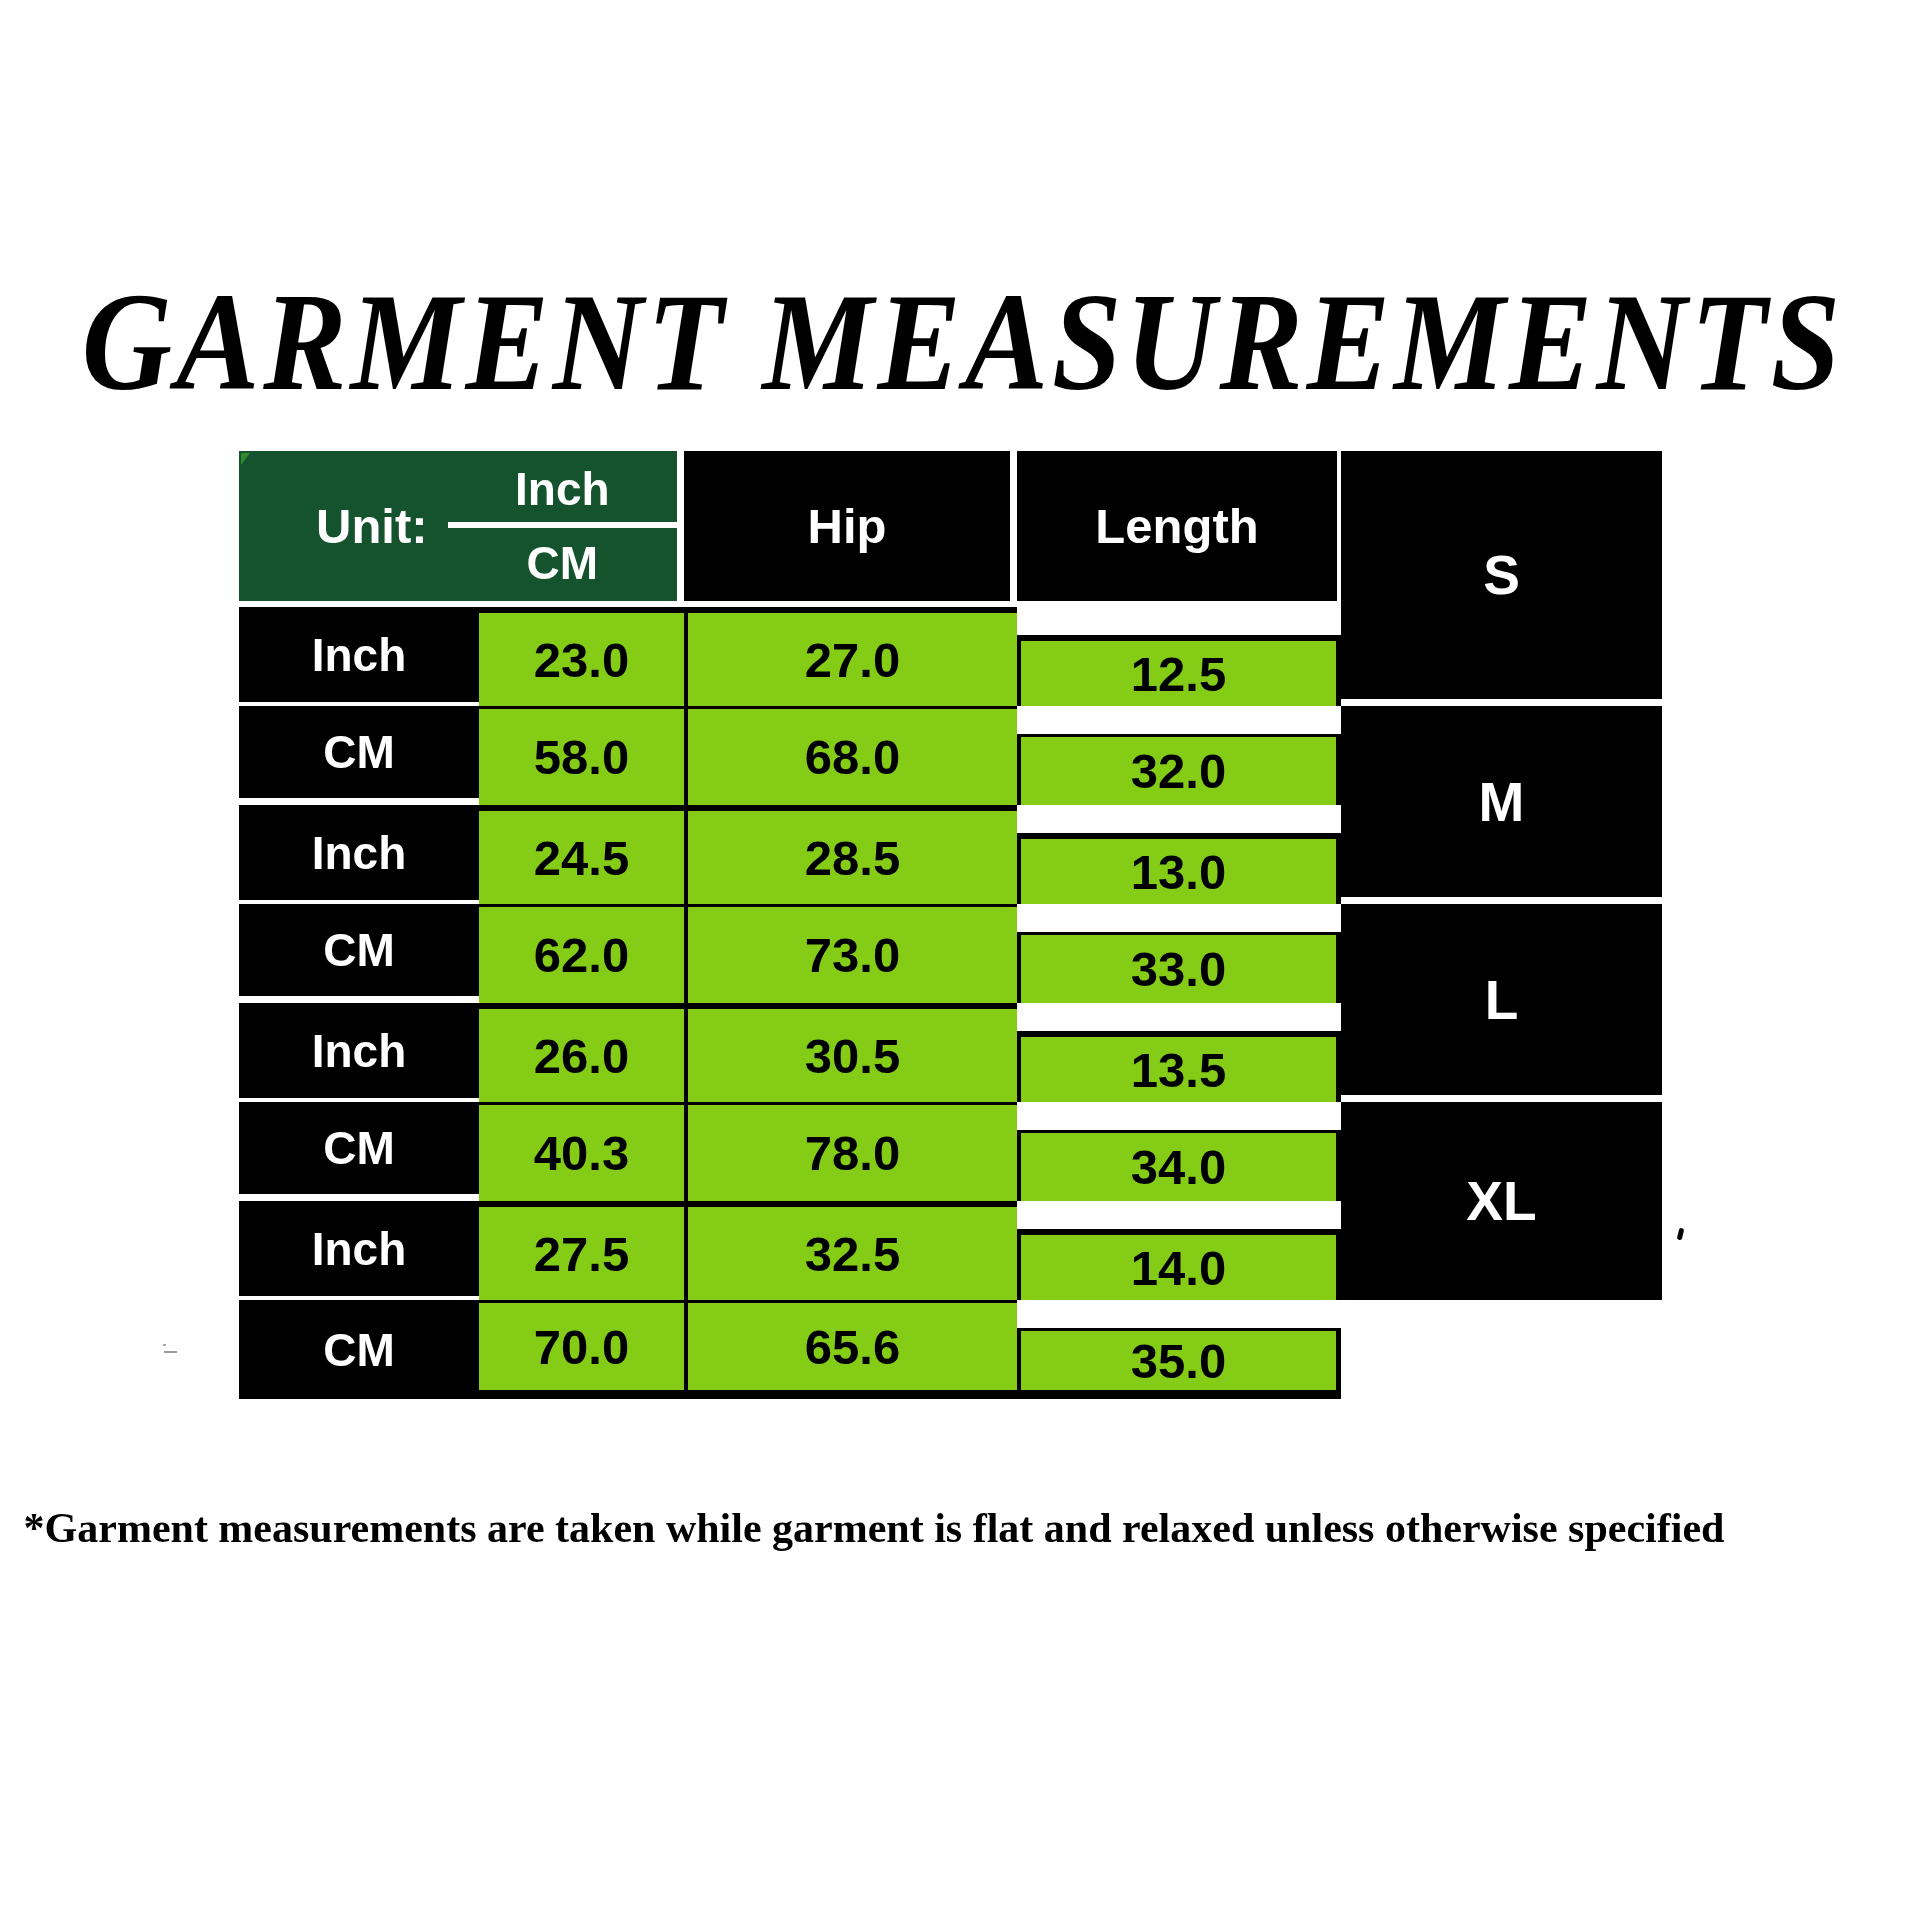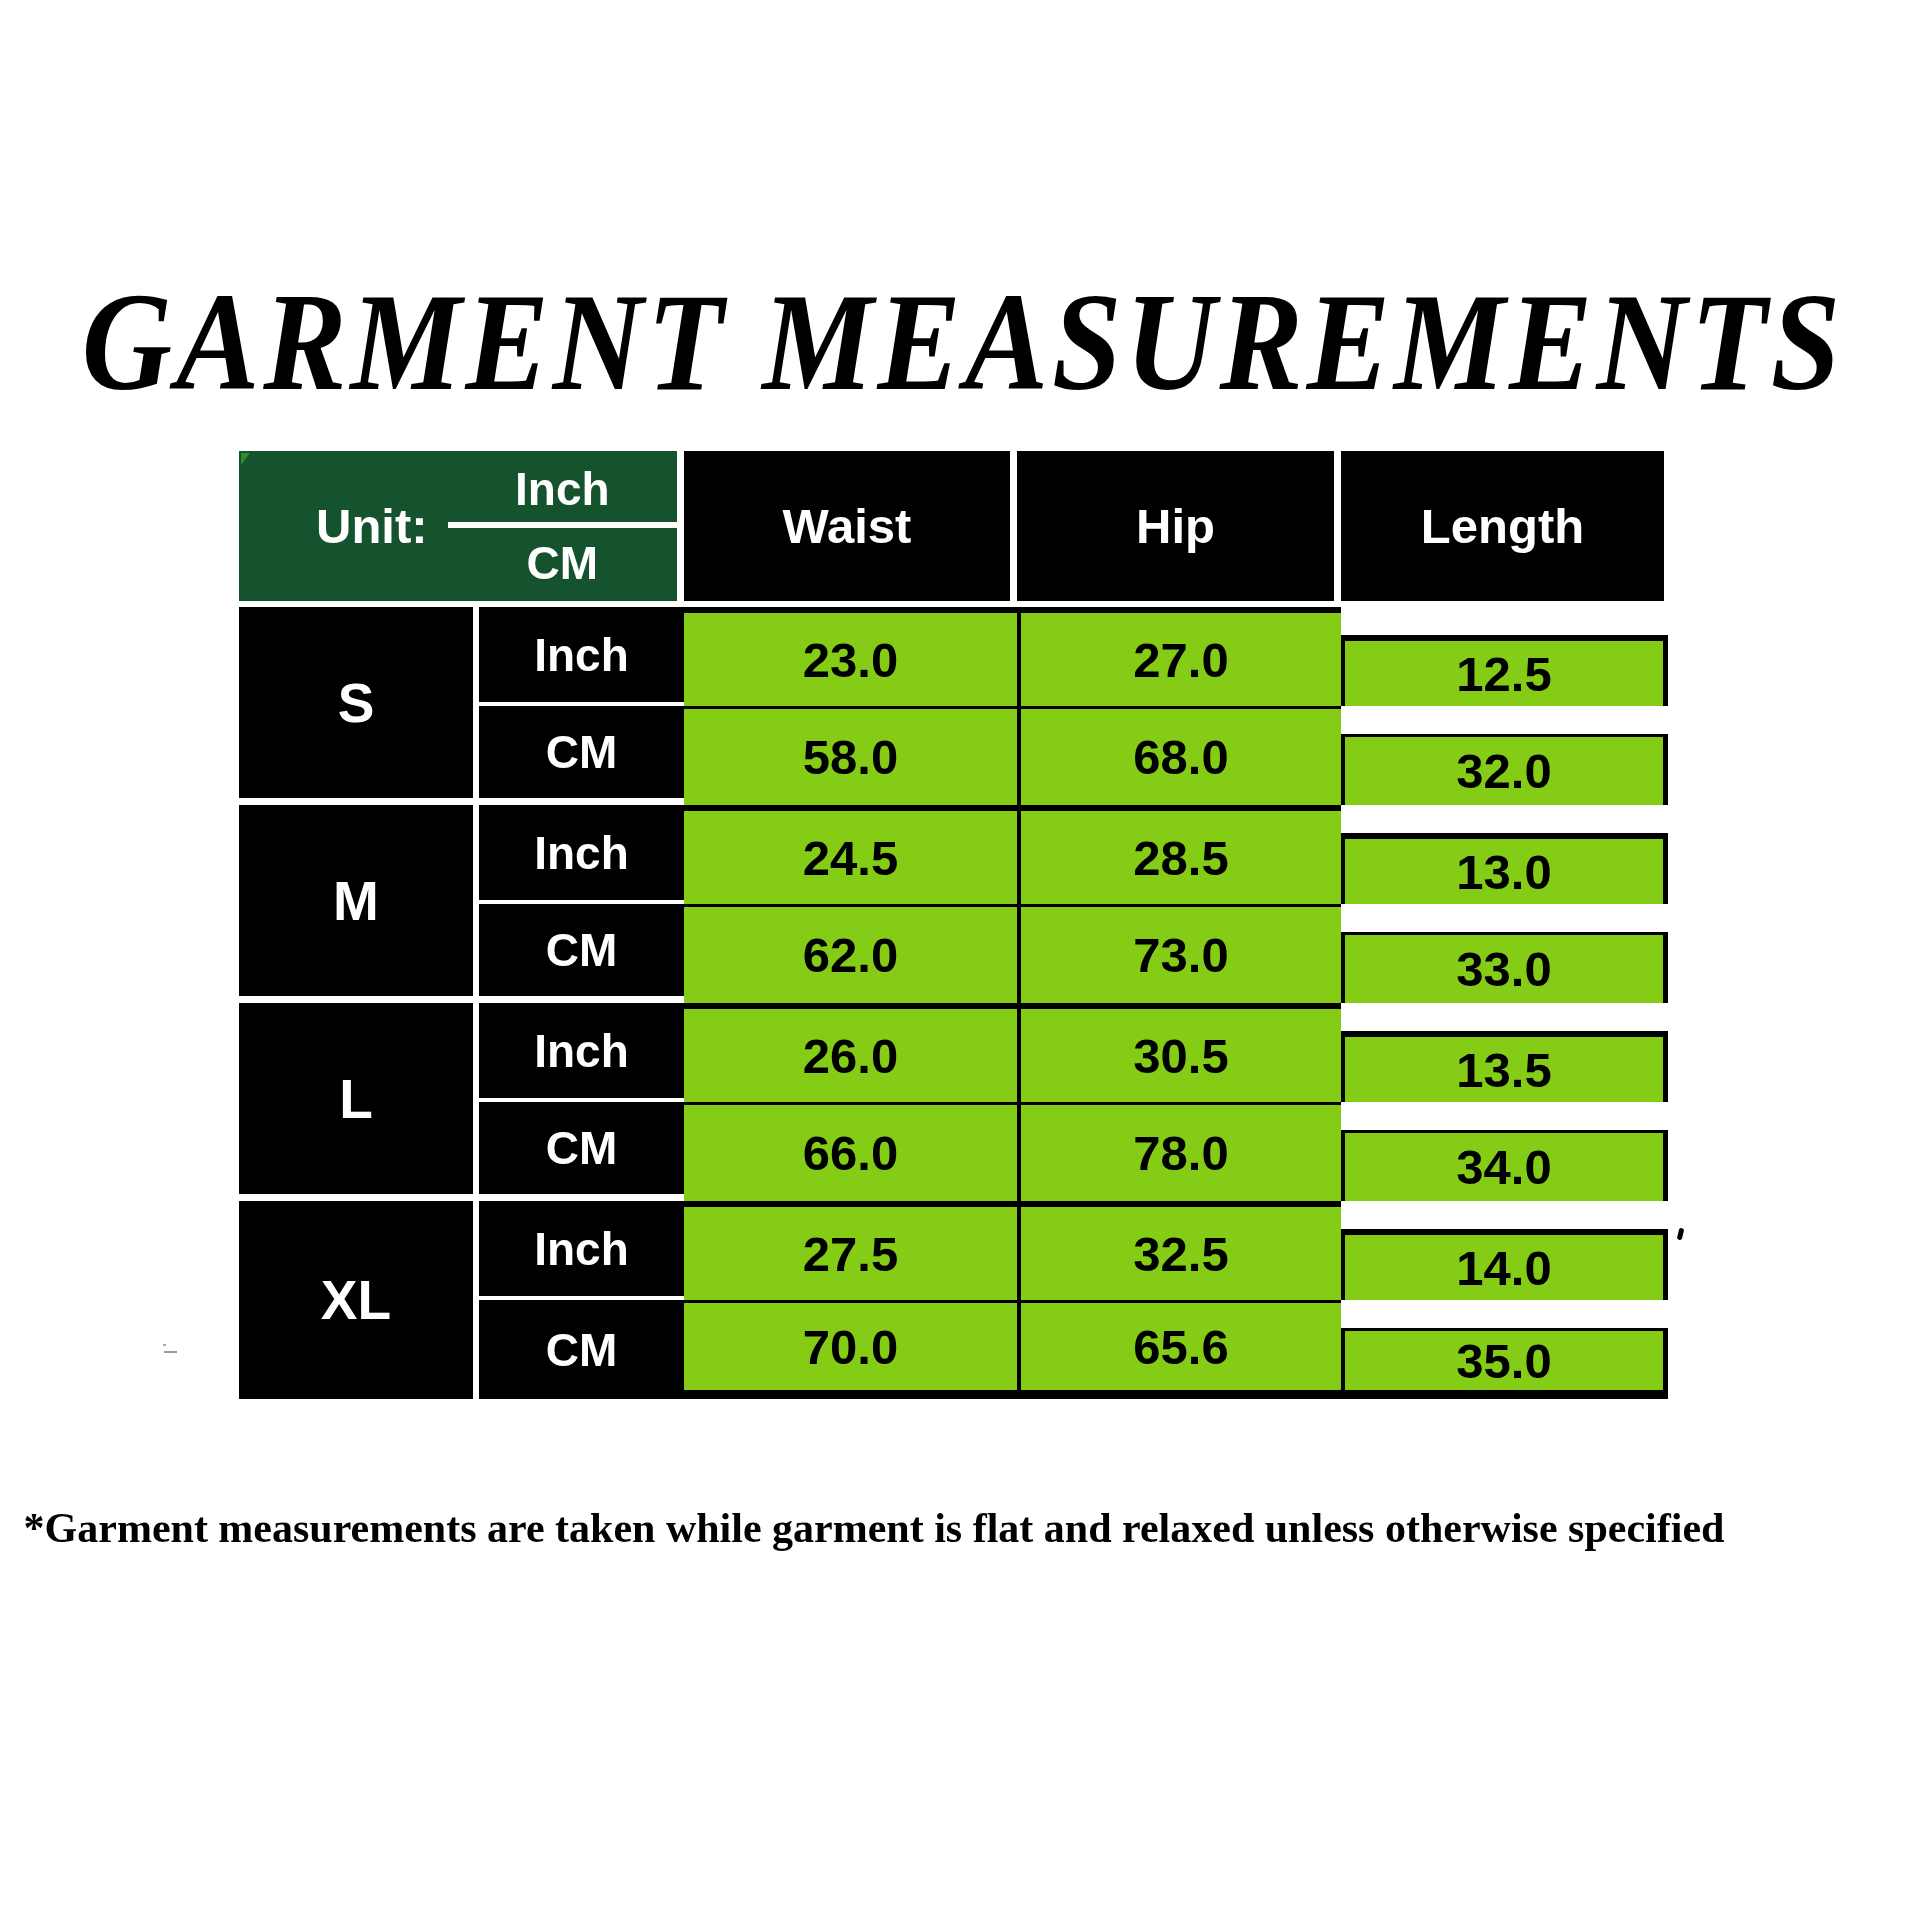--- a/index.html
+++ b/index.html
@@ -103,21 +103,20 @@
 
     <div class="c unit-hdr">
       <span>Unit:</span>
       <span class="fraction">
         <span class="top">Inch</span>
         <span class="frac-line"></span>
         <span class="bottom">CM</span>
       </span>
       <span class="corner-mark"></span>
     </div>
-    <div class="c hdr">Waist</div>
     <div class="c hdr">Hip</div>
     <div class="c hdr last">Length</div>
 
     <div class="c sz">S</div>
     <div class="c uc inch">Inch</div>
     <div class="c d t8">23.0</div>
     <div class="c d t8 vl">27.0</div>
     <div class="c d t8 vl vr">12.5</div>
     <div class="c uc cm">CM</div>
     <div class="c d t5">58.0</div>
@@ -133,21 +132,21 @@
     <div class="c d t5">62.0</div>
     <div class="c d t5 vl">73.0</div>
     <div class="c d t5 vl vr">33.0</div>
 
     <div class="c sz">L</div>
     <div class="c uc inch">Inch</div>
     <div class="c d t8">26.0</div>
     <div class="c d t8 vl">30.5</div>
     <div class="c d t8 vl vr">13.5</div>
     <div class="c uc cm">CM</div>
-    <div class="c d t5">66.0</div>
+    <div class="c d t5">40.3</div>
     <div class="c d t5 vl">78.0</div>
     <div class="c d t5 vl vr">34.0</div>
 
     <div class="c sz last">XL</div>
     <div class="c uc inch">Inch</div>
     <div class="c d t8">27.5</div>
     <div class="c d t8 vl">32.5</div>
     <div class="c d t8 vl vr">14.0</div>
     <div class="c uc cm last">CM</div>
     <div class="c d t5 bot">70.0</div>

